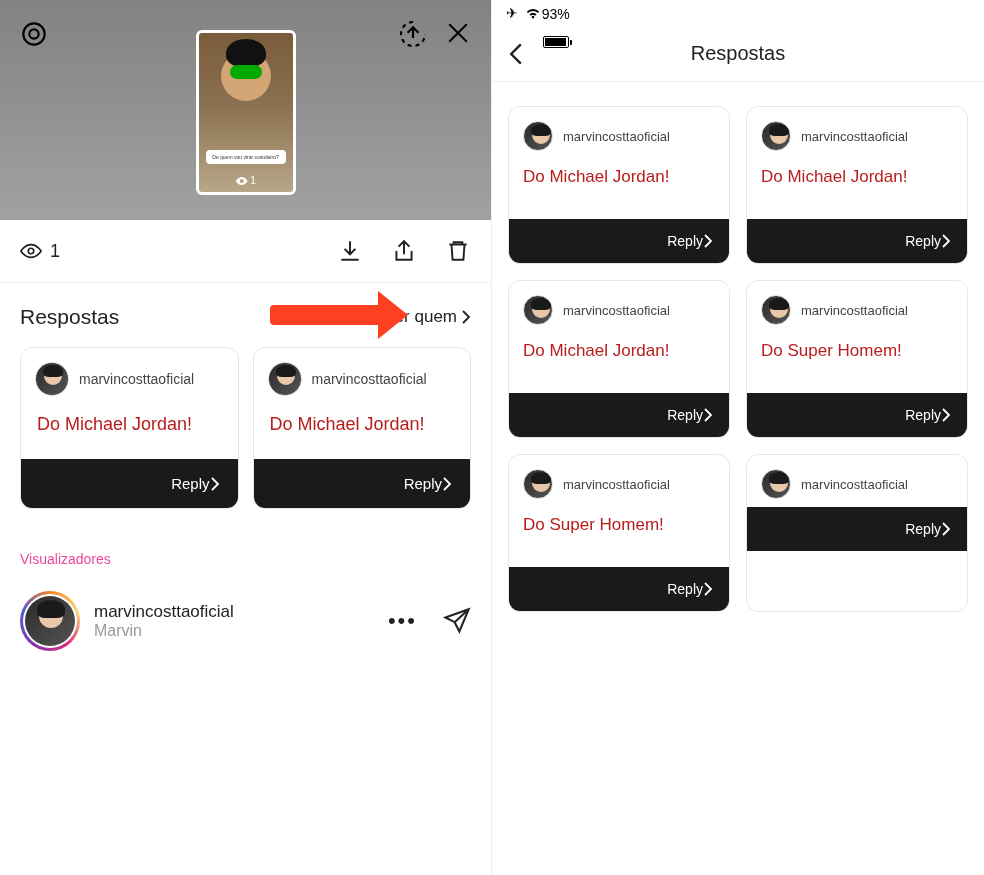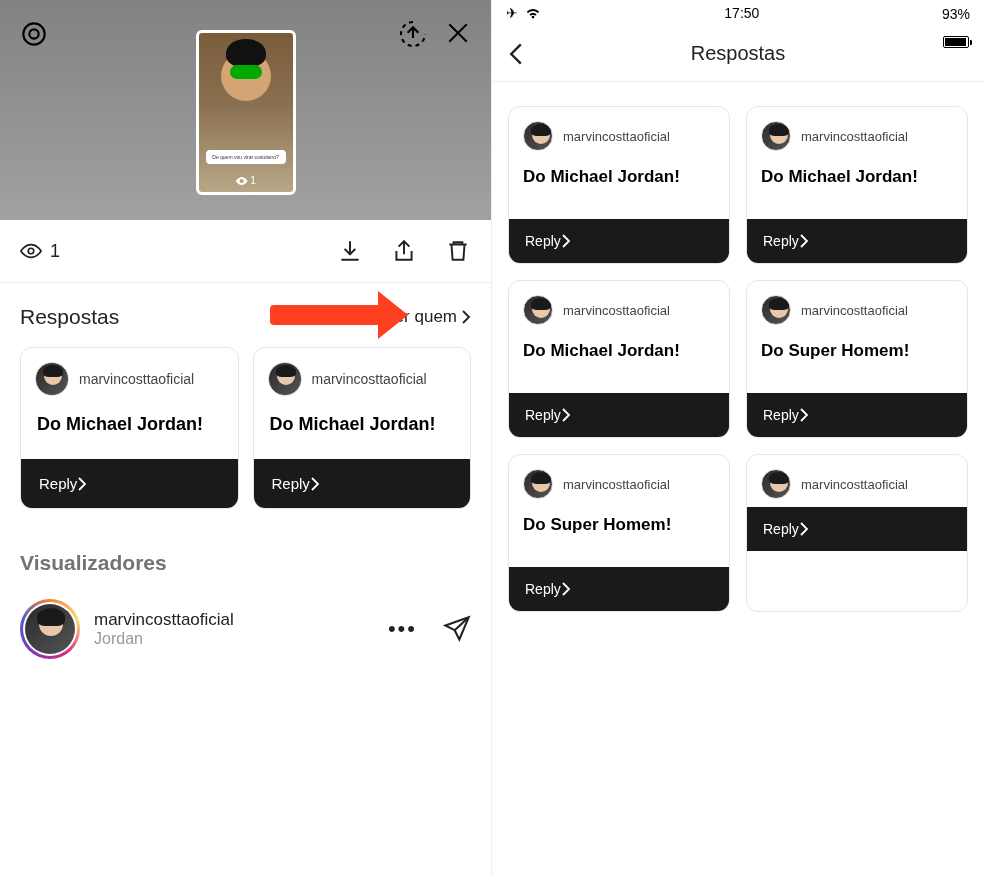--- a/index.html
+++ b/index.html
@@ -37,24 +37,24 @@
     .arrow-shaft { width:110px; height:20px; background:#ff4020; position:relative; border-radius:4px 0 0 4px; }
     .arrow-head { position:absolute; right:-28px; top:-14px; width:0; height:0; border-top:24px solid transparent; border-bottom:24px solid transparent; border-left:30px solid #ff4020; }
     
     .cards-row { display:flex; gap:14px; padding:0 20px 24px; }
     .reply-card { flex:1; background:#fff; border:1px solid #e6e6e6; border-radius:12px; overflow:hidden; display:flex; flex-direction:column; }
     .card-user { display:flex; align-items:center; gap:10px; padding:14px 14px 8px; }
     .avatar { width:34px; height:34px; border-radius:50%; background: linear-gradient(135deg,#2a2a2a,#555); border:1px solid #ddd; position:relative; overflow:hidden; }
     .avatar::before { content:''; position:absolute; top:4px; left:8px; width:18px; height:18px; background:#e8c8a8; border-radius:50%; }
     .avatar::after { content:''; position:absolute; top:2px; left:7px; width:20px; height:12px; background:#1a1a1a; border-radius:50% 50% 30% 30%; }
     .username { font-size:14px; color:#444; }
-    .card-answer { padding:10px 16px 24px; font-size:18px; color:#000000; font-weight:700; }
-    .card-reply-bar { background:#1a1a1a; color:#fff; padding:16px 18px; display:flex; justify-content:flex-start; align-items:center; font-size:15px; }
-    
-    .viewers-title { padding:18px 20px 14px; font-size:21px; color:#737373;font-weight:bold; }
+    .card-answer { padding:10px 16px 24px; font-size:18px; color:#b91c1c; font-weight:400; }
+    .card-reply-bar { background:#1a1a1a; color:#fff; padding:16px 18px; display:flex; justify-content:flex-end; align-items:center; font-size:15px; }
+    
+    .viewers-title { padding:18px 20px 14px; font-size:14px; color:#ec4899; }
     .viewer-row { display:flex; align-items:center; padding:10px 20px; gap:14px; }
     .viewer-avatar-ring { width:60px; height:60px; border-radius:50%; background: conic-gradient(#f58529, #feda77, #dd2a7b, #8134af, #515bd4, #f58529); padding:3px; }
     .viewer-avatar-inner { width:100%; height:100%; border-radius:50%; background:#fff; padding:2px; }
     .viewer-avatar { width:100%; height:100%; border-radius:50%; background:linear-gradient(135deg,#2a2a2a,#555); position:relative; overflow:hidden; }
     .viewer-avatar::before { content:''; position:absolute; top:8px; left:14px; width:24px; height:24px; background:#e8c8a8; border-radius:50%; }
     .viewer-avatar::after { content:''; position:absolute; top:4px; left:12px; width:28px; height:18px; background:#1a1a1a; border-radius:50% 50% 30% 30%; }
     .viewer-info .vu { font-size:17px; color:#222; }
     .viewer-info .vn { font-size:16px; color:#999; }
     .viewer-actions { margin-left:auto; display:flex; gap:26px; align-items:center; color:#222; }
     .dots { font-size:22px; letter-spacing:2px; }
@@ -194,21 +194,21 @@
 
     <div class="viewers-title">Visualizadores</div>
     <div class="viewer-row">
       <div class="viewer-avatar-ring">
           <div class="viewer-avatar-inner">
             <div class="viewer-avatar"></div>
           </div>
         </div>
       <div class="viewer-info">
         <div class="vu">marvincosttaoficial</div>
-        <div class="vn">Jordan</div>
+        <div class="vn">Marvin</div>
       </div>
       <div class="viewer-actions">
         <span class="dots">•••</span>
         <span>
           <svg width="28" height="28" viewBox="0 0 24 24" fill="none" stroke="#222" stroke-width="1.8">
               <path d="M22 2 L2 9 l8 4 l4 8 z M10 13 L22 2"></path>
             </svg>
         </span>
       </div>
     </div>
@@ -217,21 +217,20 @@
   <div class="pane">
     <div class="status-bar">
       <div class="sb-left">
         <span>✈</span>
         <span>
           <svg width="18" height="14" viewBox="0 0 20 14" fill="#000">
               <path d="M10 13a1.5 1.5 0 100-3 1.5 1.5 0 000 3zm-4-4.5a6 6 0 018 0l-1.5 1.5a4 4 0 00-5 0zm-3-3a10 10 0 0114 0l-1.5 1.5a8 8 0 00-11 0z"></path>
             </svg>
         </span>
       </div>
-      <div class="sb-center">17:50</div>
       <div class="sb-right">
         <span>
           <svg width="14" height="14" viewBox="0 0 24 24" fill="none" stroke="#000" stroke-width="2">
               <path d="M3 11 L21 3 L13 21 L11 13 z"></path>
             </svg>
         </span>
         <span>93%</span>
         <span class="battery">
             <span class="battery-fill"></span>
           </span>

